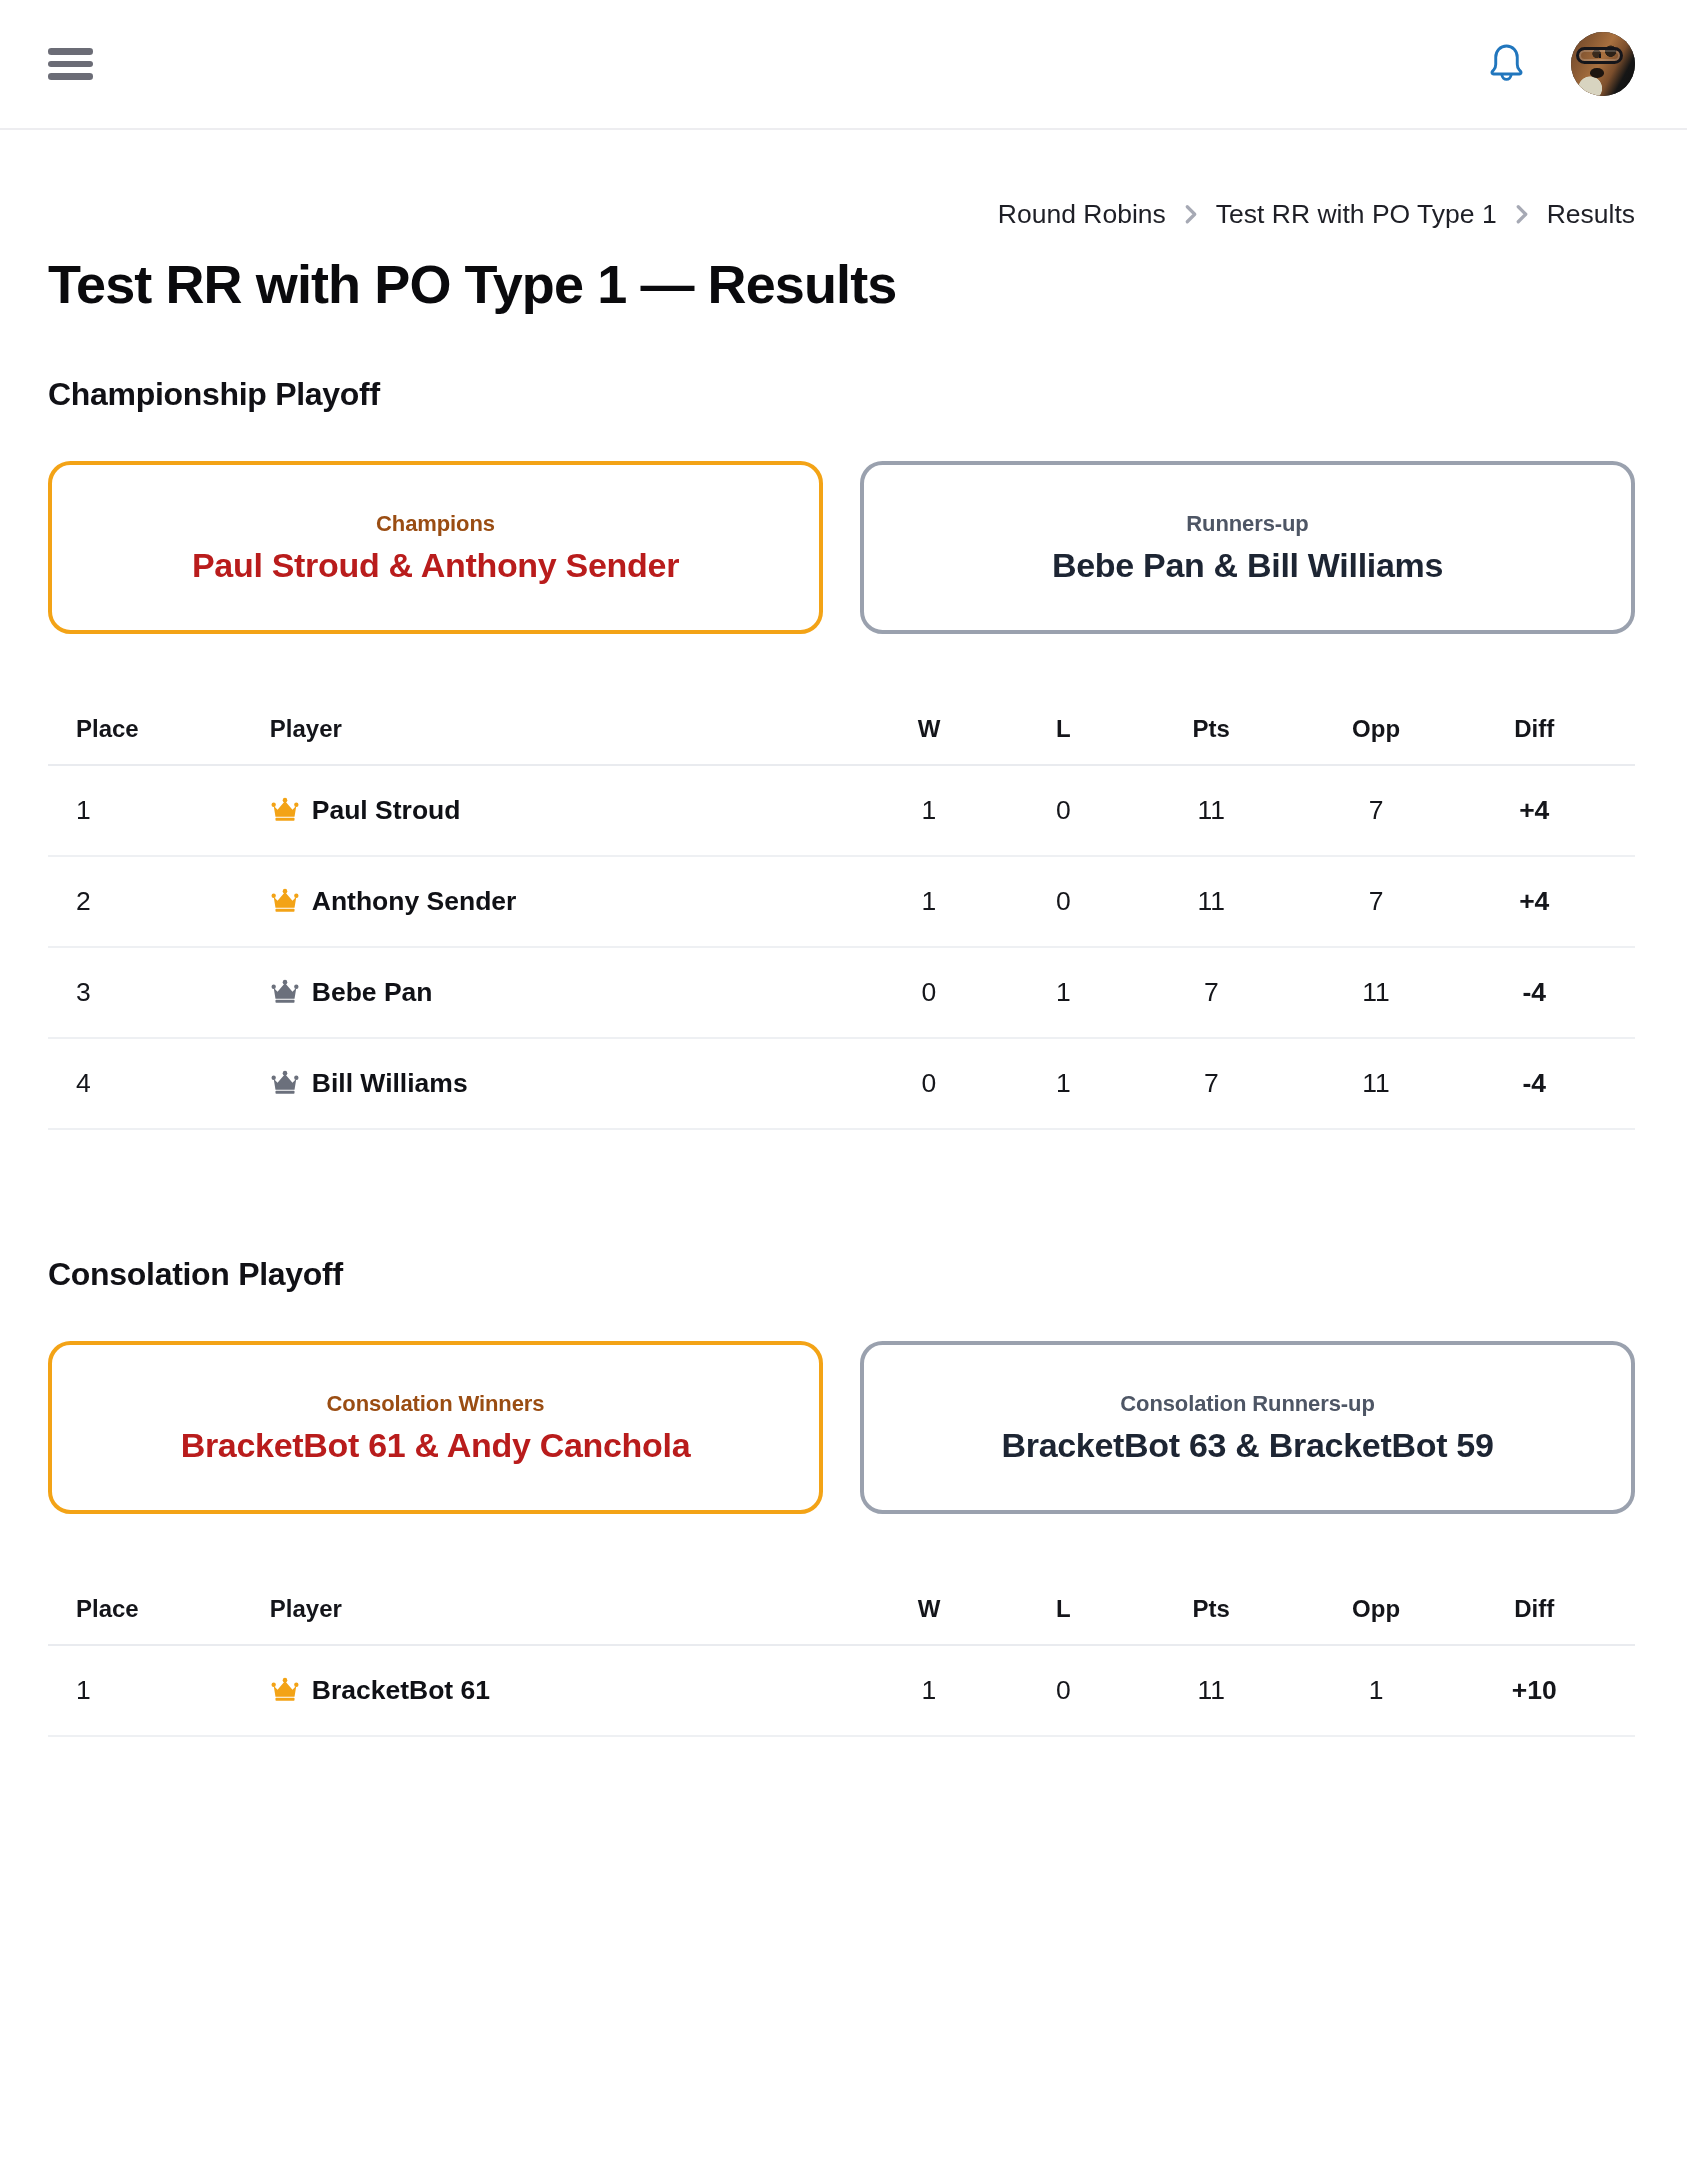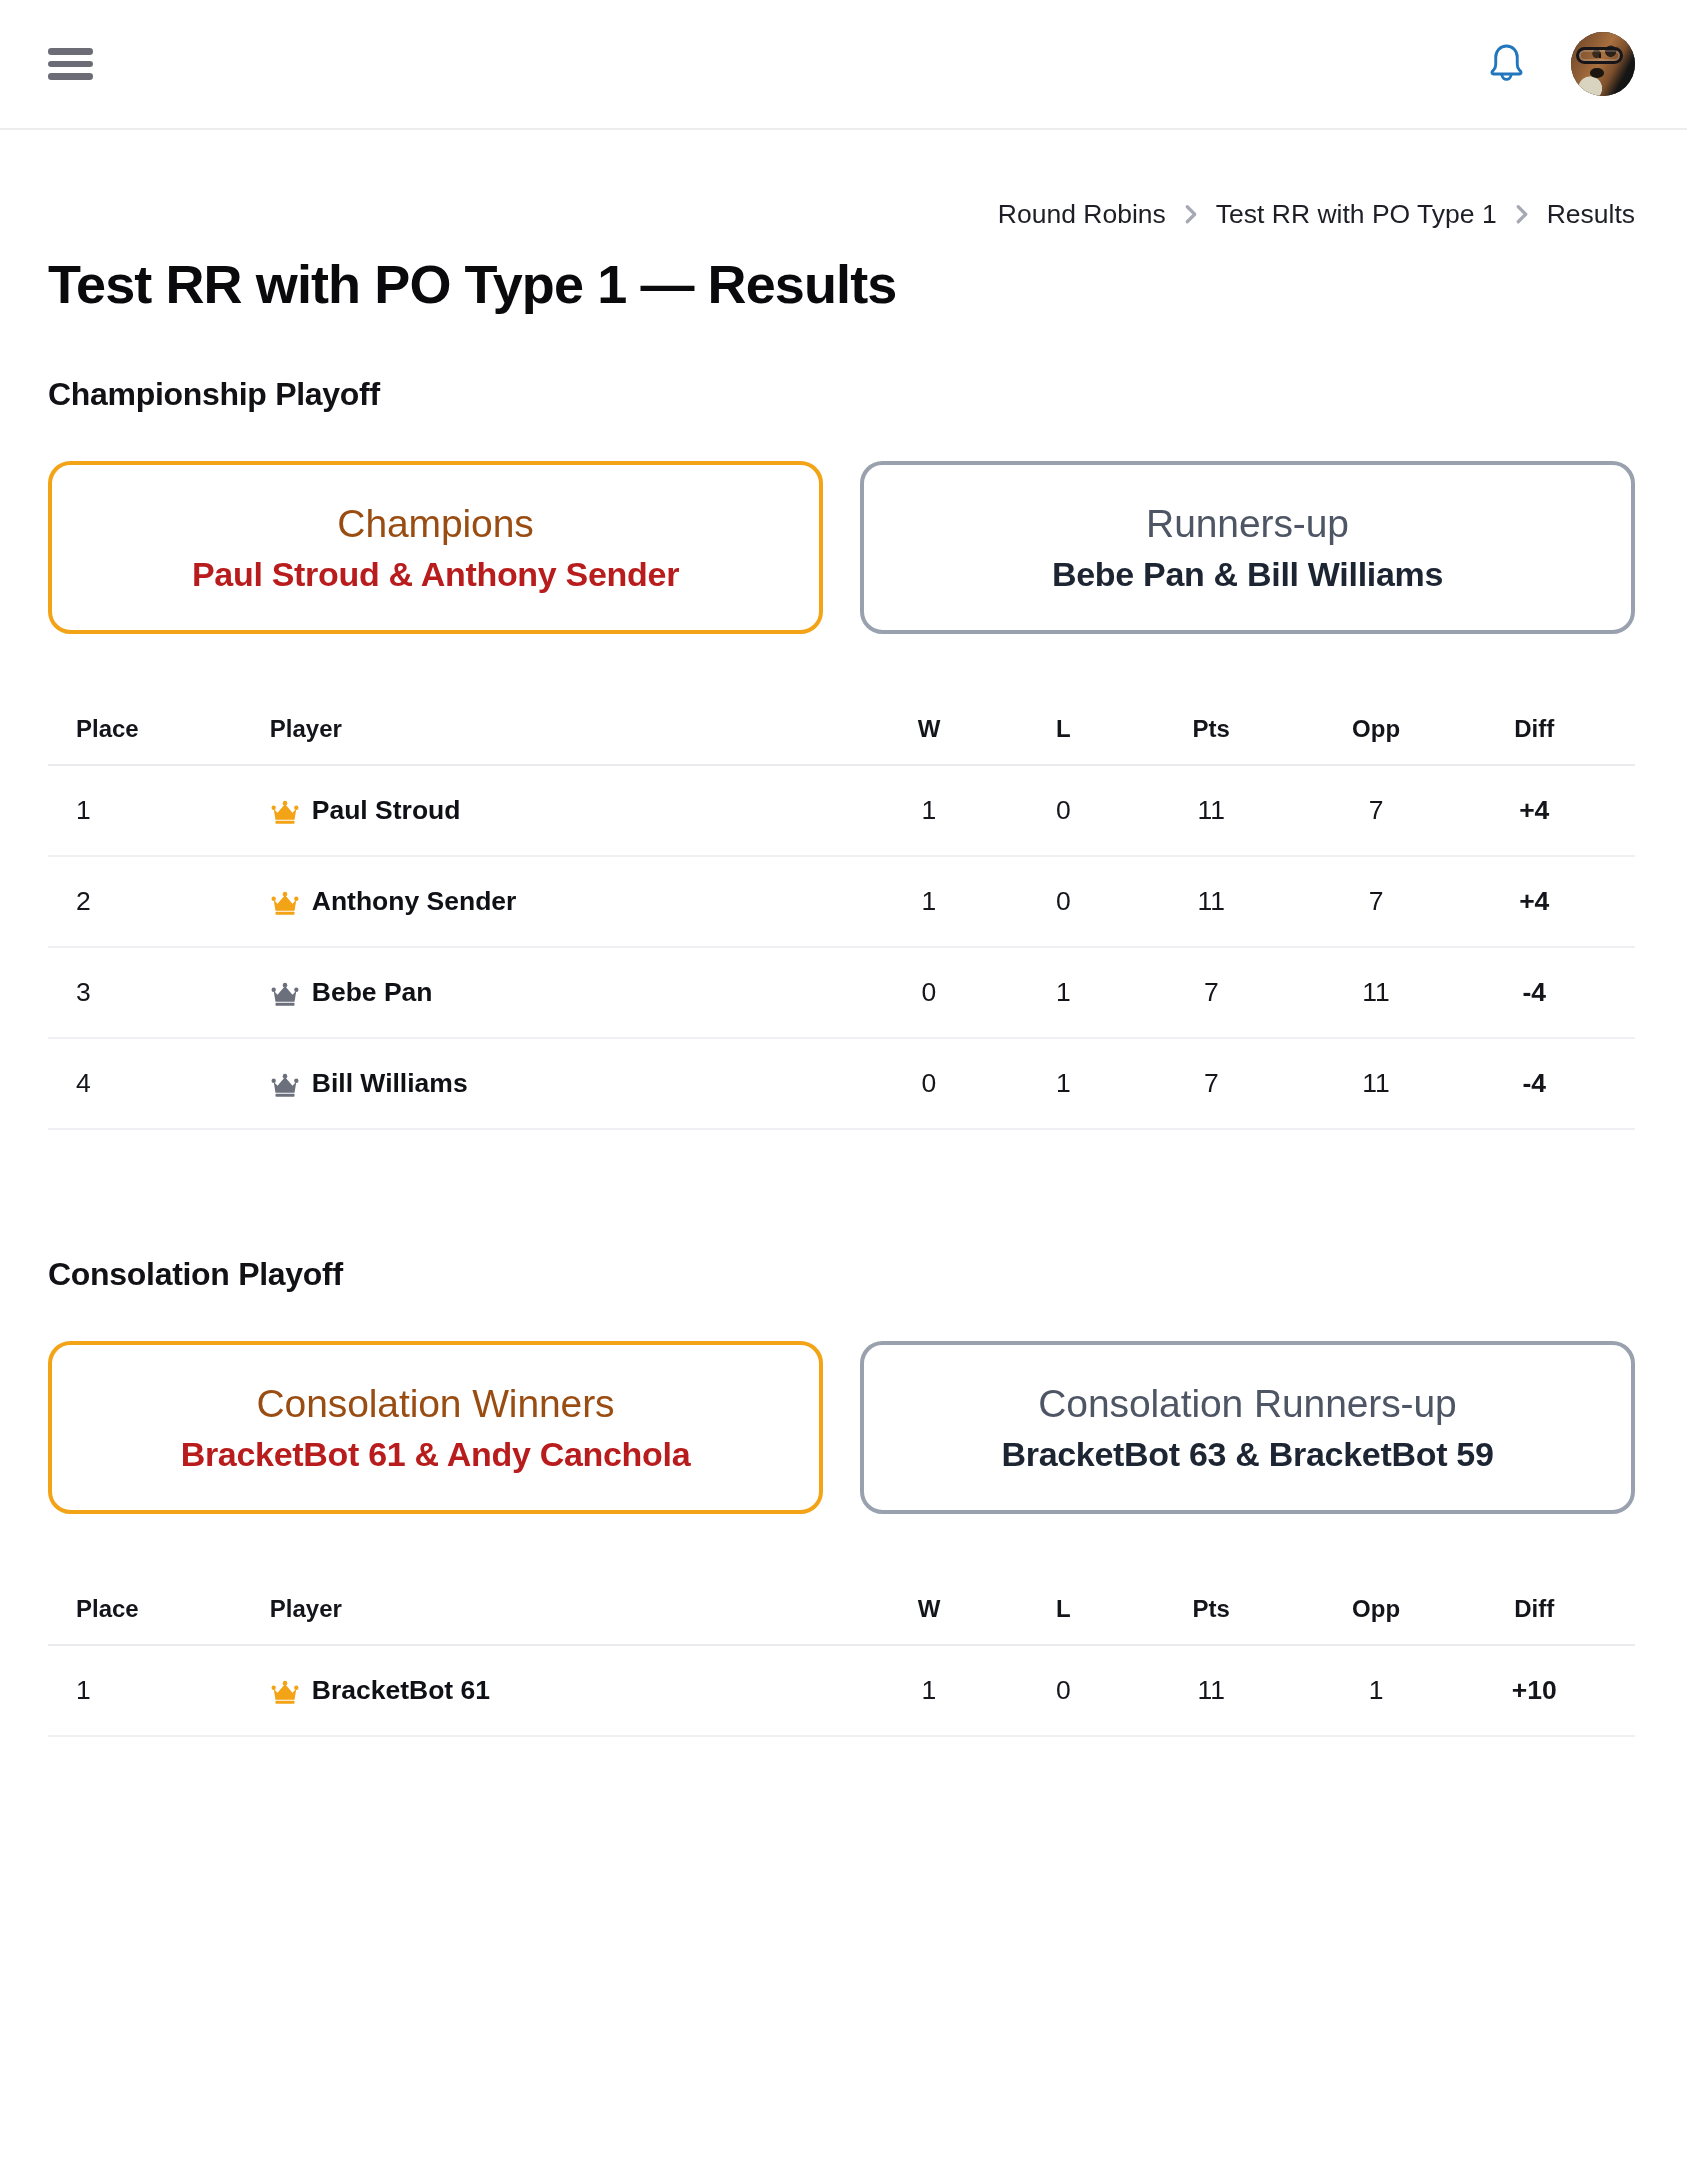--- a/index.html
+++ b/index.html
@@ -168,22 +168,22 @@
     padding: 24px 18.5px;
     text-align: center;
   }
   .card.gold {
     border: 4.6px solid #f3a316;
   }
   .card.silver {
     border: 4px solid #9aa1ae;
   }
   .card-label {
-    font-size: 39px;
-    font-weight: normal;
+    font-size: 22px;
+    font-weight: bold;
     letter-spacing: -0.1px;
   }
   .card-names {
     font-size: 34px;
     font-weight: bold;
     letter-spacing: -0.3px;
   }
   .card.gold .card-label { color: #9a4d13; }
   .card.gold .card-names { color: #b91c1c; }
   .card.silver .card-label { color: #4e5665; }
@@ -217,21 +217,21 @@
   .col-w      { width: 132px; text-align: center; }
   .col-l      { width: 132px; text-align: center; }
   .col-pts    { width: 159px; text-align: center; }
   .col-opp    { width: 165px; text-align: center; }
   .col-diff   { width: 172px; text-align: center; padding-right: 26.5px !important; }
 
   th.col-w, th.col-l, th.col-pts, th.col-opp, th.col-diff { text-align: center; }
 
   .player-cell {
     display: flex;
-    align-items: flex-end;
+    align-items: center;
     gap: 12px;
     font-weight: bold;
     font-size: 26.5px;
     color: #101116;
   }
   .crown {
     width: 30px;
     height: 26.5px;
     flex: none;
     display: inline-block;

